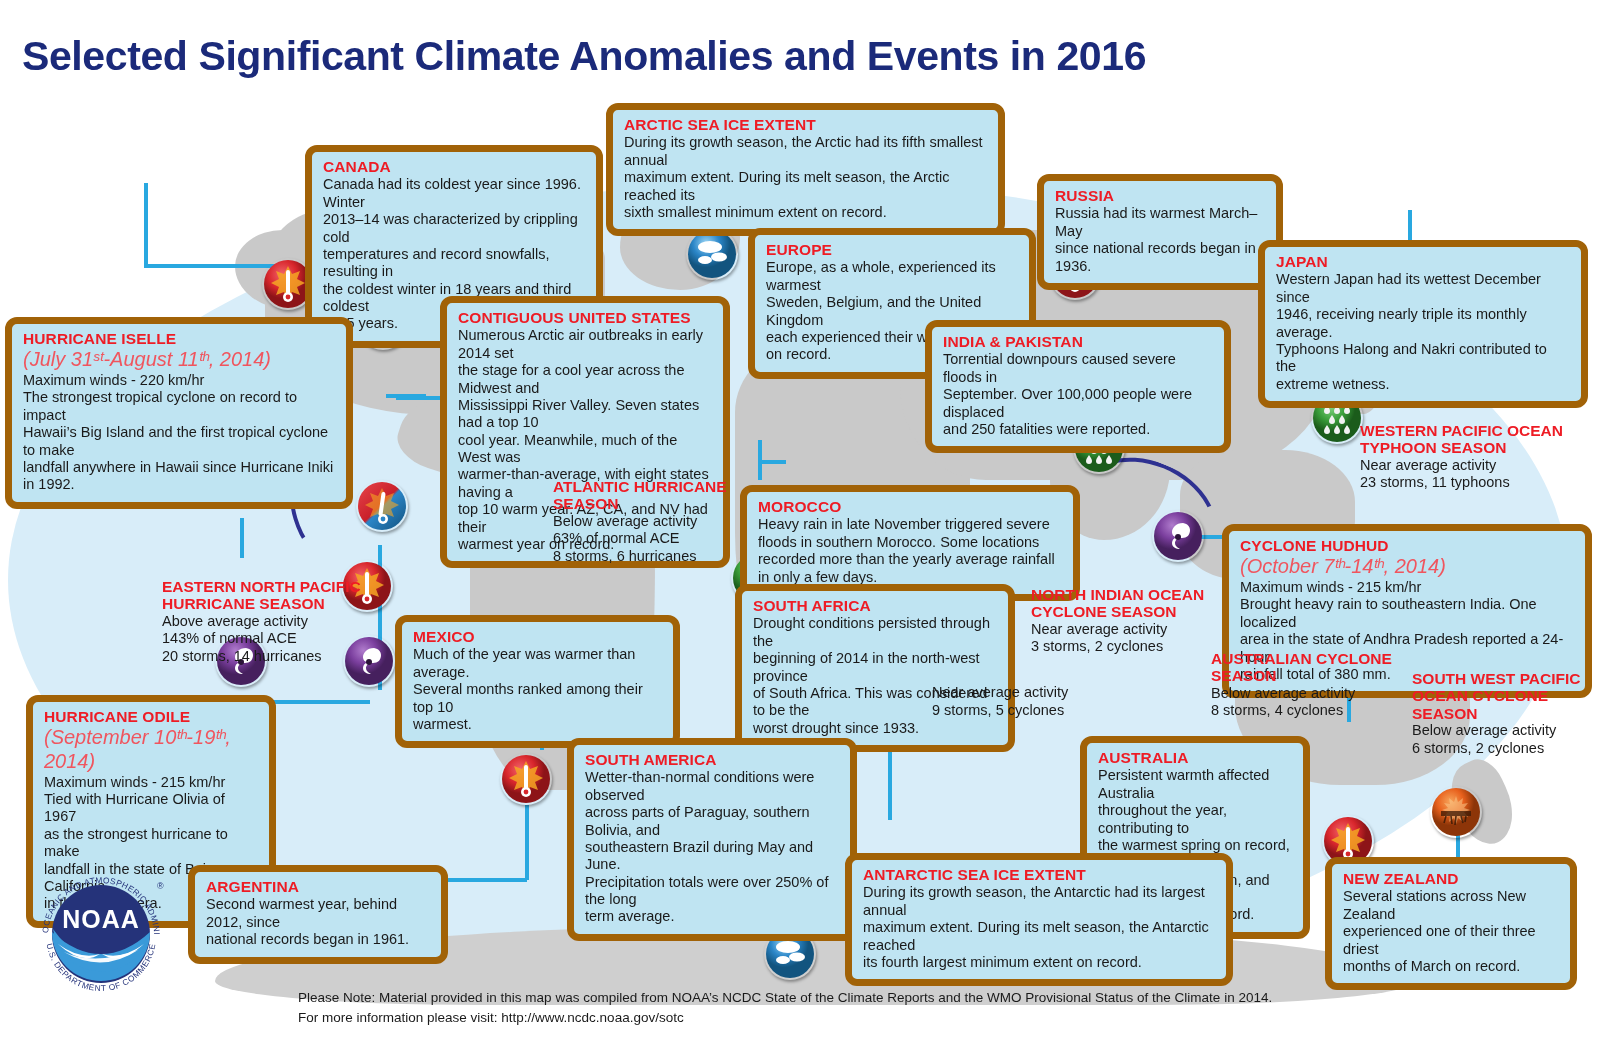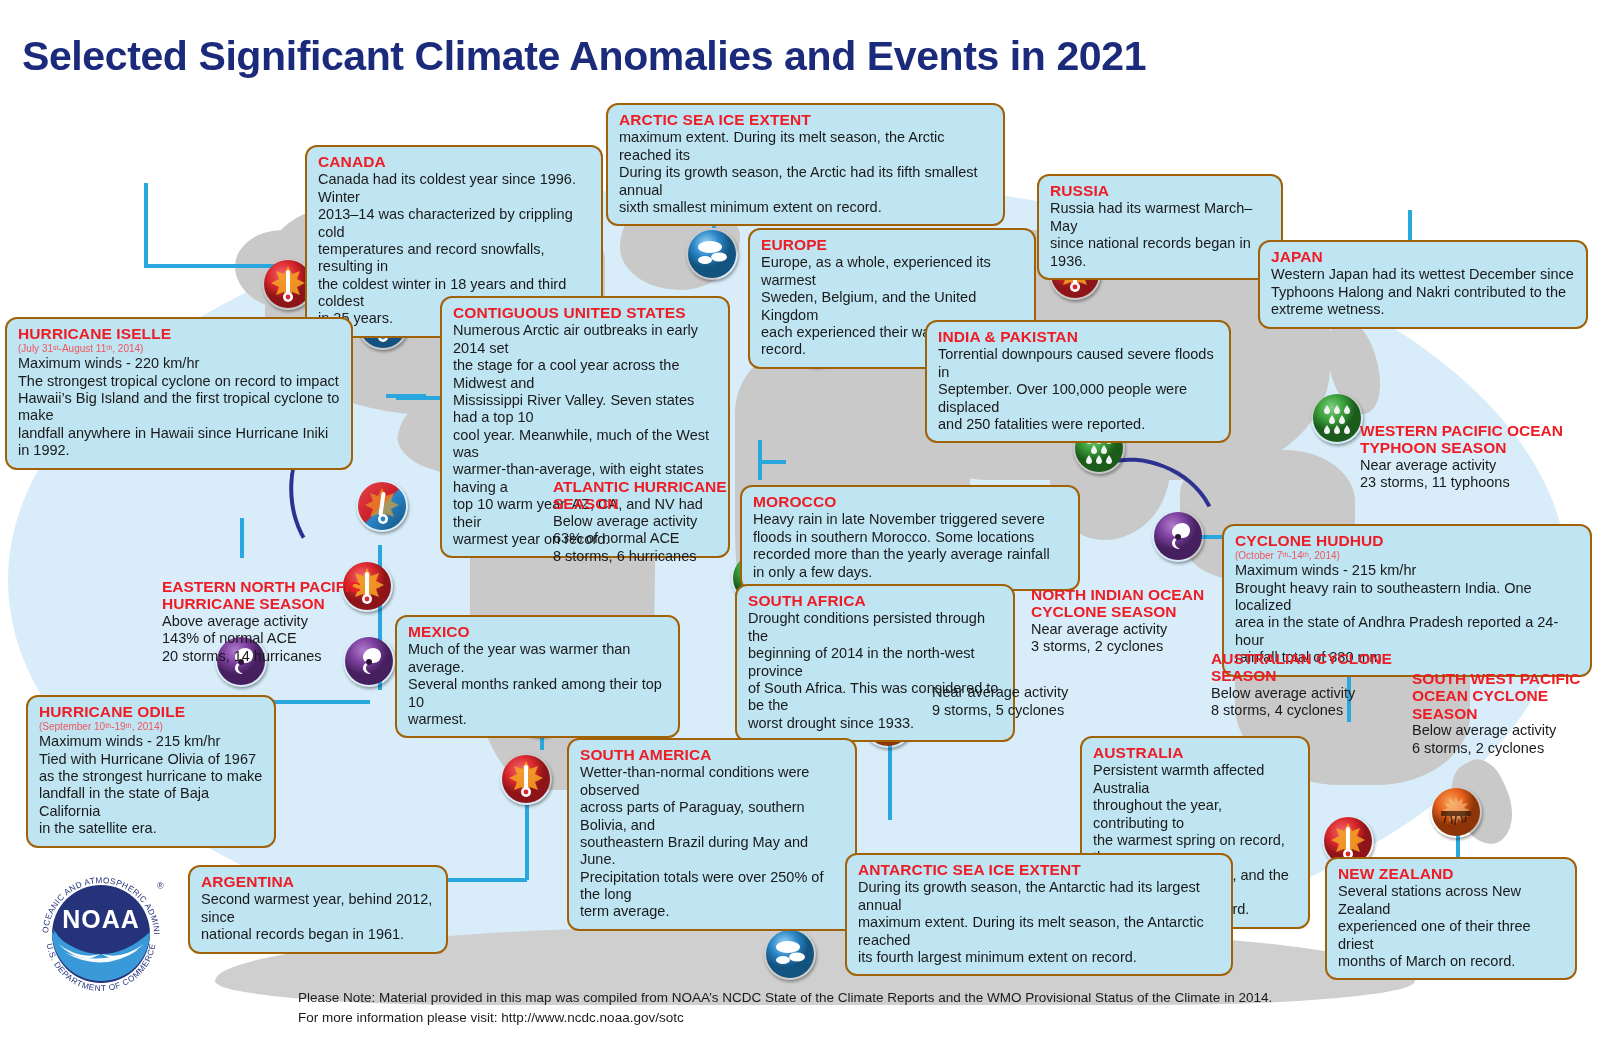--- a/index.html
+++ b/index.html
@@ -37,31 +37,31 @@
   
   .marker{
     position:absolute;width:52px;height:52px;border-radius:50%;
     box-shadow:1px 2px 3px rgba(0,0,0,.35);overflow:hidden;
   }
   .marker svg{display:block;width:52px;height:52px;}
 
   
   .callout{
     position:absolute;
-    background:#bfe4f2;border:2px solid #a16207;border-radius:12px;
+    background:#bfe4f2;border:7px solid #a16207;border-radius:12px;
     padding:6px 10px 8px 11px;
     box-sizing:border-box;
     color:#1a1a1a;
   }
   .callout .ttl{
     color:#ee1c25;font-weight:bold;font-size:15.5px;
     line-height:1.12;margin-bottom:1px;letter-spacing:0.1px;
   }
   .callout .sub{
-    color:#f0555e;font-size:10px;line-height:1.18;
+    color:#f0555e;font-size:20px;line-height:1.18;font-style:italic;
   }
   .callout .body{font-size:14.5px;line-height:1.2;}
   .callout .body .ln{display:block;}
 
   
   .plain{position:absolute;color:#1a1a1a;}
   .plain .ttl{
     color:#ee1c25;font-weight:bold;font-size:15.5px;line-height:1.12;
   }
   .plain .body{font-size:14.5px;line-height:1.22;}
@@ -75,21 +75,21 @@
     position:absolute;left:298px;top:988px;width:1100px;
     font-size:13.5px;color:#1a1a1a;line-height:1.45;
   }
   #footer .ln{display:block;}
 </style>
 </head>
 <body>
 
 <div id="stage">
 
-  <h1 id="title">Selected Significant Climate Anomalies and Events in 2021</h1>
+  <h1 id="title">Selected Significant Climate Anomalies and Events in 2016</h1>
 
   <div id="map-wrap">
     <div class="ocean"></div>
 
     <div class="land" style="left:620px;top:75px;width:120px;height:95px;border-radius:45% 55% 50% 50%/55% 45% 55% 45%;"></div>
 
     <div class="land" style="left:265px;top:90px;width:340px;height:205px;border-radius:18% 42% 28% 50%/30% 24% 60% 46%;"></div>
     <div class="land" style="left:235px;top:110px;width:105px;height:80px;border-radius:50% 30% 40% 60%;"></div>
     <div class="land" style="left:400px;top:278px;width:130px;height:80px;border-radius:60% 20% 40% 30%;transform:rotate(18deg);"></div>
 
@@ -402,22 +402,22 @@
       <span class="ln">2013–14 was characterized by crippling cold</span>
       <span class="ln">temperatures and record snowfalls, resulting in</span>
       <span class="ln">the coldest winter in 18 years and third coldest</span>
       <span class="ln">in 35 years.</span>
     </div>
   </div>
 
   <div class="callout" style="left:606px;top:103px;width:399px;">
     <div class="ttl">ARCTIC SEA ICE EXTENT</div>
     <div class="body">
+      <span class="ln">During its growth season, the Arctic had its fifth smallest annual</span>
       <span class="ln">maximum extent. During its melt season, the Arctic reached its</span>
-      <span class="ln">During its growth season, the Arctic had its fifth smallest annual</span>
       <span class="ln">sixth smallest minimum extent on record.</span>
     </div>
   </div>
 
   <div class="callout" style="left:1037px;top:174px;width:246px;">
     <div class="ttl">RUSSIA</div>
     <div class="body">
       <span class="ln">Russia had its warmest March–May</span>
       <span class="ln">since national records began in 1936.</span>
     </div>
@@ -429,20 +429,21 @@
       <span class="ln">Europe, as a whole, experienced its warmest</span>
       <span class="ln">Sweden, Belgium, and the United Kingdom</span>
       <span class="ln">each experienced their warmest year on record.</span>
     </div>
   </div>
 
   <div class="callout" style="left:1258px;top:240px;width:330px;">
     <div class="ttl">JAPAN</div>
     <div class="body">
       <span class="ln">Western Japan had its wettest December since</span>
+      <span class="ln">1946, receiving nearly triple its monthly average.</span>
       <span class="ln">Typhoons Halong and Nakri contributed to the</span>
       <span class="ln">extreme wetness.</span>
     </div>
   </div>
 
   <div class="callout" style="left:5px;top:317px;width:348px;">
     <div class="ttl">HURRICANE ISELLE</div>
     <div class="sub">(July 31ˢᵗ-August 11ᵗʰ, 2014)</div>
     <div class="body">
       <span class="ln">Maximum winds - 220 km/hr</span>

